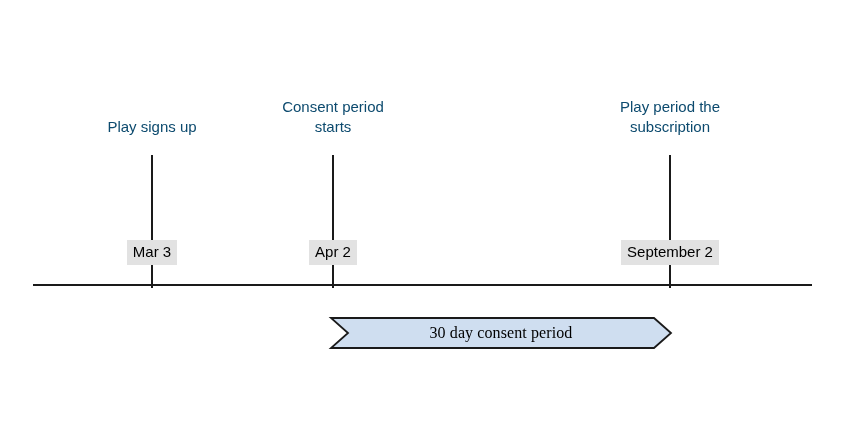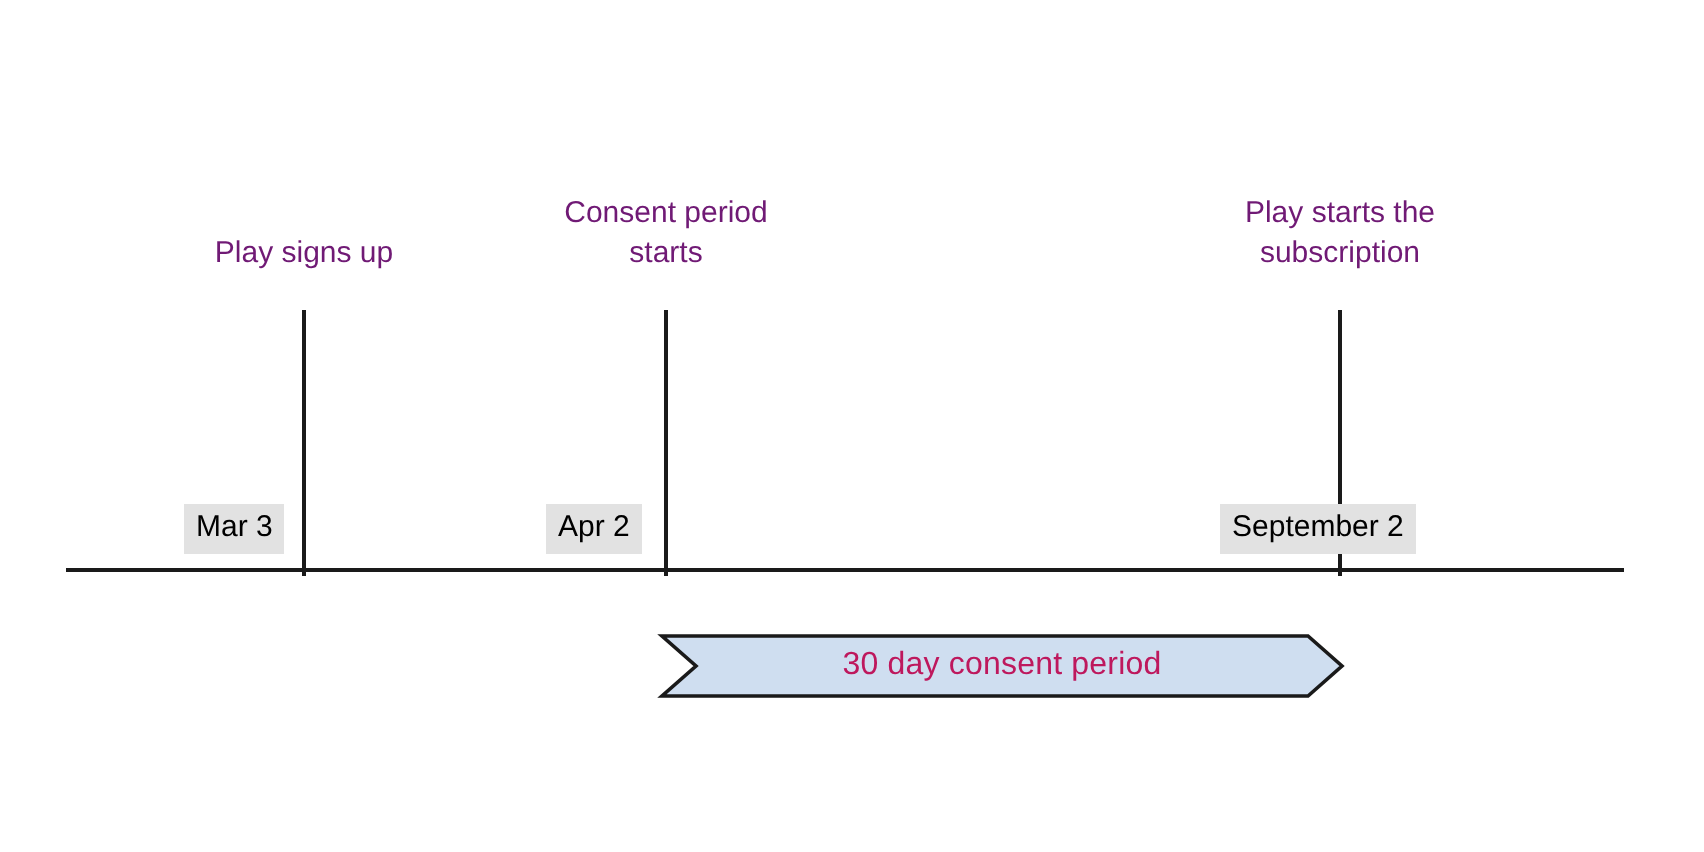--- a/index.html
+++ b/index.html
@@ -48,33 +48,34 @@
     width: 2px;
     height: 133px;
     background: #1a1a1a;
   }
 
   .event-title {
     position: absolute;
     text-align: center;
     font-size: 15px;
     line-height: 20px;
-    color: #701a75;
+    color: #0c4a6e;
     white-space: pre-line;
     left: -130px;
     width: 260px;
   }
   .event-title.one-line { top: 117px; }
   .event-title.two-line { top: 97px; }
 
   .event-date {
     position: absolute;
-    top: 252px;
+    top: 240px;
     left: -60px;
     width: 120px;
+    text-align: center;
     font-size: 15px;
     line-height: 20px;
   }
   .event-date .date-chip {
     display: inline-block;
     background: #e2e2e2;
     padding: 2px 6px 3px 6px;
     color: #000000;
   }
 
@@ -95,22 +96,23 @@
   .period-banner-label {
     position: absolute;
     left: 0;
     top: 0;
     width: 342px;
     height: 32px;
     display: flex;
     align-items: center;
     justify-content: center;
     font-size: 16px;
-    color: #be185d;
+    color: #000000;
     letter-spacing: 0.1px;
+    font-family: Liberation Serif, serif;
   }
 </style>
 </head>
 <body>
 
 <div id="timeline-diagram">
 
   <div class="axis-line"></div>
 
   <div class="event" style="left:152px;">
@@ -124,21 +126,21 @@
   <div class="event" style="left:333px;">
     <div class="event-title two-line">Consent period
 starts</div>
     <div class="event-tick"></div>
     <div class="event-date">
       <span class="date-chip">Apr 2</span>
     </div>
   </div>
 
   <div class="event" style="left:670px;">
-    <div class="event-title two-line">Play starts the
+    <div class="event-title two-line">Play period the
 subscription</div>
     <div class="event-tick"></div>
     <div class="event-date">
       <span class="date-chip">September 2</span>
     </div>
   </div>
 
   <div class="period-banner">
     <svg viewBox="0 0 342 32" xmlns="http://www.w3.org/2000/svg">
       <polygon points="1,1 324,1 341,16 324,31 1,31 18,16" fill="#cfdef0" stroke="#1a1a1a" stroke-width="1.8" stroke-linejoin="miter"></polygon>

